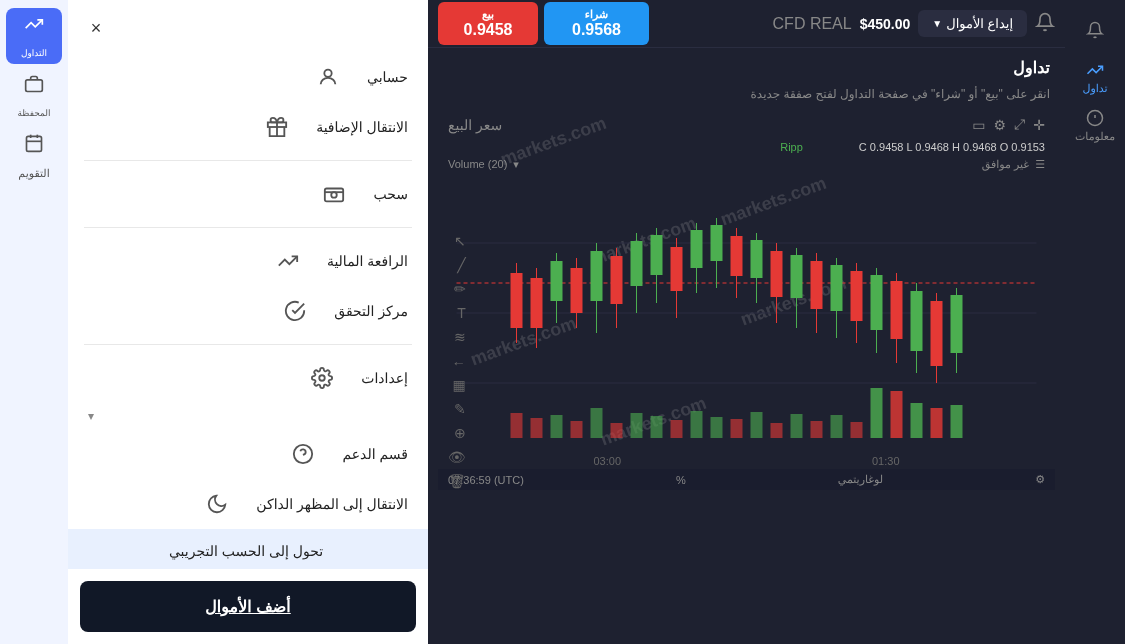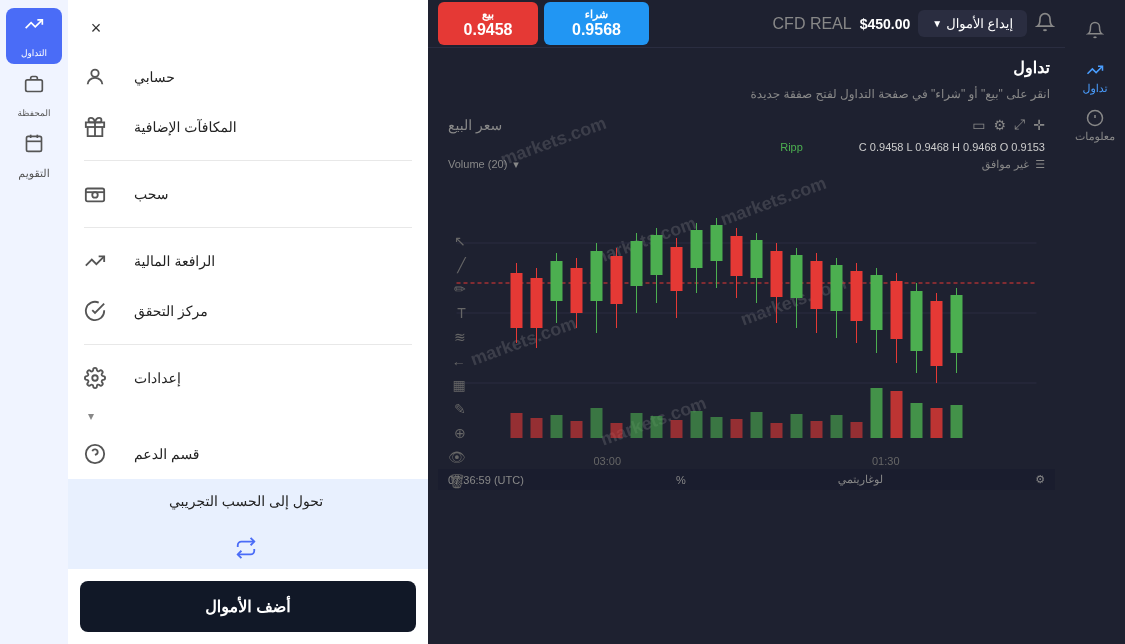--- a/index.html
+++ b/index.html
@@ -268,21 +268,20 @@
 
     .menu-items {
       flex: 1;
       overflow-y: auto;
       padding: 8px 0;
     }
 
     .menu-item {
       display: flex;
       align-items: center;
-      justify-content: flex-end;
       padding: 14px 20px 14px 16px;
       cursor: pointer;
       gap: 28px;
       transition: background 0.15s;
     }
 
     .menu-item.highlighted {
       background: #e8f0fe;
       flex-direction: column;
     }
@@ -326,20 +325,21 @@
       background: #111827;
       color: white;
       border: none;
       padding: 16px;
       margin: 12px;
       border-radius: 8px;
       cursor: pointer;
       font-size: 16px;
       font-weight: 600;
       width: calc(100% - 24px);
+      text-decoration: underline;
     }
 
     
     .far-right-sidebar {
       width: 68px;
       background: #f0f4ff;
       display: flex;
       flex-direction: column;
       align-items: center;
       padding: 8px 0;
@@ -625,21 +625,21 @@
         <span class="menu-item-text">حسابي</span>
         <span class="menu-item-icon">
           <svg viewBox="0 0 24 24" fill="none" stroke="#555" stroke-width="2">
             <circle cx="12" cy="8" r="4"></circle>
             <path d="M4 20c0-4 3.6-7 8-7s8 3 8 7"></path>
           </svg>
         </span>
       </div>
 
       <div class="menu-item">
-        <span class="menu-item-text">المكافآت الإضافية</span>
+        <span class="menu-item-text">الانتقال الإضافية</span>
         <span class="menu-item-icon">
           <svg viewBox="0 0 24 24" fill="none" stroke="#555" stroke-width="2">
             <polyline points="20 12 20 22 4 22 4 12"></polyline>
             <rect x="2" y="7" width="20" height="5"></rect>
             <line x1="12" y1="22" x2="12" y2="7"></line>
             <path d="M12 7H7.5a2.5 2.5 0 0 1 0-5C11 2 12 7 12 7z"></path>
             <path d="M12 7h4.5a2.5 2.5 0 0 0 0-5C13 2 12 7 12 7z"></path>
           </svg>
         </span>
       </div>
@@ -699,20 +699,28 @@
         <span class="menu-item-text">قسم الدعم</span>
         <span class="menu-item-icon">
           <svg viewBox="0 0 24 24" fill="none" stroke="#555" stroke-width="2">
             <circle cx="12" cy="12" r="10"></circle>
             <path d="M9.09 9a3 3 0 0 1 5.83 1c0 2-3 3-3 3"></path>
             <line x1="12" y1="17" x2="12.01" y2="17"></line>
           </svg>
         </span>
       </div>
 
+      <div class="menu-item">
+        <span class="menu-item-text">الانتقال إلى المظهر الداكن</span>
+        <span class="menu-item-icon">
+          <svg viewBox="0 0 24 24" fill="none" stroke="#555" stroke-width="2">
+            <path d="M21 12.79A9 9 0 1 1 11.21 3 7 7 0 0 0 21 12.79z"></path>
+          </svg>
+        </span>
+      </div>
 
       <div class="menu-item highlighted">
         <span class="menu-item-text">تحول إلى الحسب التجريبي</span>
         <span class="menu-item-icon">
           <svg viewBox="0 0 24 24" fill="none" stroke="#4a6cf7" stroke-width="2">
             <polyline points="17 1 21 5 17 9"></polyline>
             <path d="M3 11V9a4 4 0 0 1 4-4h14"></path>
             <polyline points="7 23 3 19 7 15"></polyline>
             <path d="M21 13v2a4 4 0 0 1-4 4H3"></path>
           </svg>

